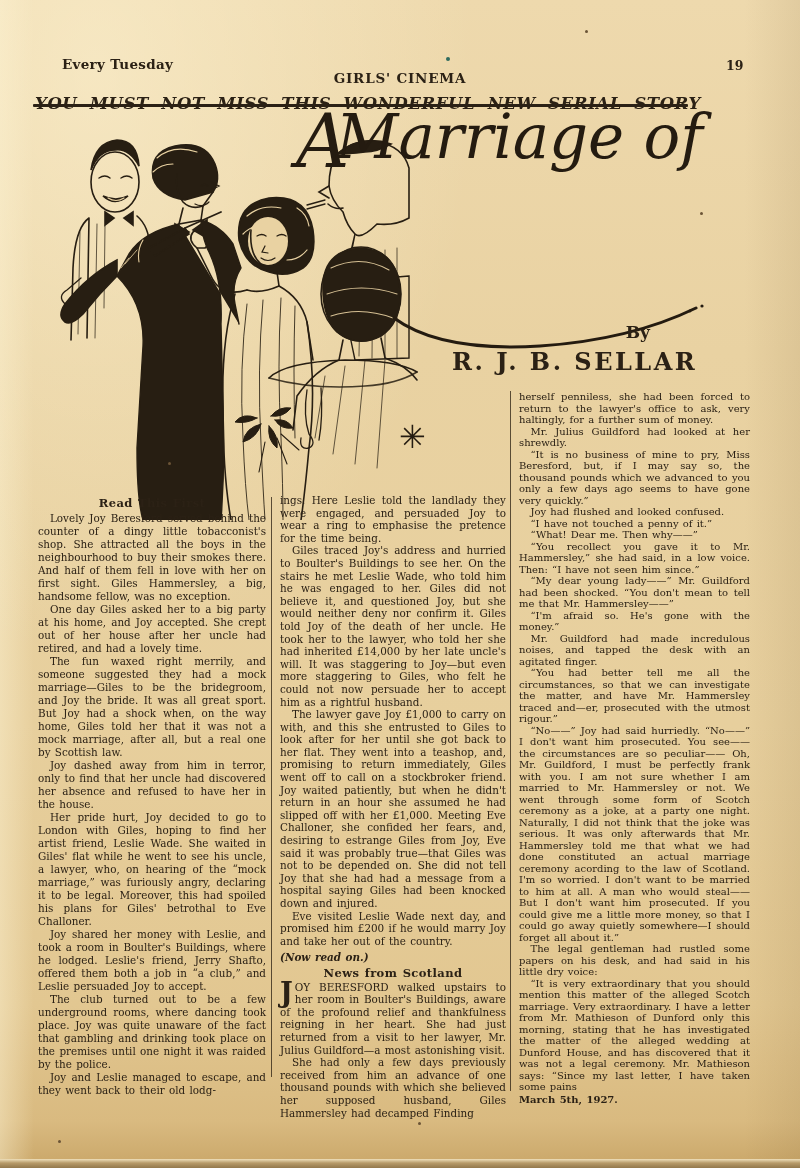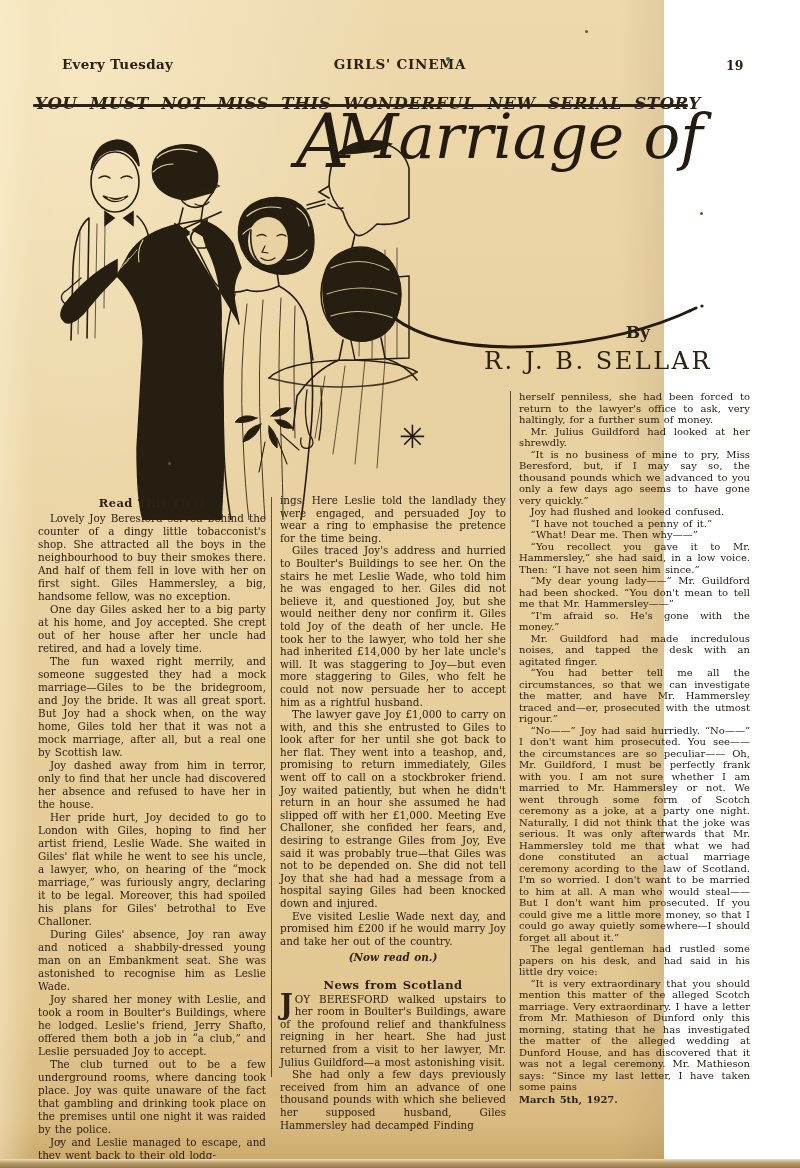--- a/index.html
+++ b/index.html
@@ -1,59 +1,59 @@
 <!DOCTYPE html>
 <html lang="en"><head>
 <meta charset="utf-8">
 <style>
   html,body{margin:0;padding:0;}
   body{width:800px;height:1168px;overflow:hidden;
        font-family:"DejaVu Serif","Liberation Serif",serif;}
-  .page{position:relative;width:664px;height:1168px;color:#2b2115;
+  .page{position:relative;width:800px;height:1168px;color:#2b2115;
     background:
       radial-gradient(ellipse at 12% 6%, rgba(255,246,216,0.50), rgba(255,246,216,0) 38%),
       linear-gradient(90deg, rgba(252,242,210,0.45) 0px, rgba(252,242,210,0) 34px),
       linear-gradient(90deg, rgba(0,0,0,0) 93%, rgba(110,82,38,0.10) 100%),
       linear-gradient(180deg,#eed9ad 0%,#e9d2a2 30%,#e7cf9d 62%,#e2c791 86%,#d9ba80 96%,#c9a668 100%);
   }
   .bottom-edge{position:absolute;left:0;bottom:0;width:800px;height:9px;
     background:linear-gradient(180deg,#efe0bb 0%,#b79a68 45%,#93784c 100%);}
   
   .hdr{position:absolute;top:56px;left:0;width:800px;height:20px;font-weight:bold;}
   .hdr-left{position:absolute;left:62px;top:0;font-size:13.5px;letter-spacing:0.3px;}
-  .hdr-center{position:absolute;left:250px;width:300px;text-align:center;top:0;font-size:13.5px;letter-spacing:0.8px;}
+  .hdr-center{position:absolute;left:250px;width:300px;text-align:center;top:14px;font-size:13.5px;letter-spacing:0.8px;}
   .hdr-right{position:absolute;left:726px;top:2px;font-size:12.5px;}
   .banner{position:absolute;left:35px;top:82px;width:700px;font-size:16.5px;font-weight:bold;
     font-style:italic;letter-spacing:0.6px;word-spacing:6px;white-space:nowrap;margin-top:12px;}
   .banner-rule{position:absolute;left:33px;top:104px;width:655px;height:3px;background:#2b2115;border-radius:1px;}
   
   .title-a{position:absolute;left:296px;top:104px;font-size:74px;font-style:italic;line-height:1;color:#241b10;}
   .title-l1{position:absolute;left:336px;top:106px;font-size:61px;font-style:italic;line-height:1;
     color:#241b10;letter-spacing:0px;white-space:nowrap;}
   .title-l2{position:absolute;left:392px;top:208px;font-size:65px;font-style:italic;line-height:1;
     color:#241b10;letter-spacing:2px;white-space:nowrap;}
   .title-flourish{position:absolute;left:380px;top:300px;}
   .by-label{position:absolute;left:530px;top:322px;width:120px;text-align:right;font-size:17px;font-weight:bold;}
-  .author{position:absolute;left:452px;top:347px;width:292px;text-align:center;font-size:24px;
-    font-weight:normal;letter-spacing:2.5px;white-space:nowrap;}
+  .author{position:absolute;left:452px;top:347px;width:292px;font-size:24px;
+    font-weight:bold;letter-spacing:2.5px;white-space:nowrap;}
   .deco-asterisk{position:absolute;left:399px;top:418px;font-size:32px;color:#241b10;
     font-family:"DejaVu Sans",sans-serif;}
   
   .vrule{position:absolute;width:1px;background:rgba(40,29,16,0.75);}
   .vrule-1{left:271px;top:497px;height:580px;}
   .vrule-2{left:510px;top:391px;height:700px;}
   .col{position:absolute;text-align:justify;hyphens:auto;-webkit-hyphens:auto;word-spacing:1px;}
   .col-left{left:38px;top:497px;width:228px;font-size:10.4px;line-height:13px;}
   .col-mid{left:280px;top:494px;width:226px;font-size:10.4px;line-height:12.6px;}
   .col-right{left:519px;top:391px;width:231px;font-size:10px;line-height:11.5px;}
   .col p.para{margin:0;text-indent:1.15em;}
   .col p.cont{text-indent:0;}
   .col h3{margin:0 0 2px 0;font-size:11.5px;text-align:center;font-weight:bold;letter-spacing:0.4px;}
   .col h3.mid-head{margin:2px 0 1px 0;}
-  .interlude{margin:4px 0 15px 0;text-align:center;font-style:italic;font-weight:bold;text-indent:0;}
+  .interlude{margin:4px 0 3px 0;font-style:italic;font-weight:bold;text-indent:0;}
   .dropcap{float:left;font-size:27px;line-height:23px;padding:0 2px 0 0;font-weight:bold;}
   .dateline{margin:1px 0 0 0;padding-right:34px;text-indent:0;font-weight:bold;}
   
   .illo{position:absolute;left:25px;top:108px;width:395px;height:412px;}
   .illo svg{display:block;}
   
   .speck{position:absolute;border-radius:50%;}
 </style>
 </head>
 <body>
@@ -155,21 +155,20 @@
   <div class="vrule vrule-2"></div>
 
   <div class="col col-left">
     <h3>Read This First</h3>
     <div>
         <p class="para">Lovely Joy Beresford served behind the counter of a dingy little tobacconist's shop.  She attracted all the boys in the neighbourhood to buy their smokes there.  And half of them fell in love with her on first sight.  Giles Hammersley, a big, handsome fellow, was no exception.</p>
         <p class="para">One day Giles asked her to a big party at his home, and Joy accepted.  She crept out of her house after her uncle had retired, and had a lovely time.</p>
         <p class="para">The fun waxed right merrily, and someone suggested they had a mock marriage—Giles to be the bridegroom, and Joy the bride.  It was all great sport.  But Joy had a shock when, on the way home, Giles told her that it was not a mock marriage, after all, but a real one by Scottish law.</p>
         <p class="para">Joy dashed away from him in terror, only to find that her uncle had discovered her absence and refused to have her in the house.</p>
         <p class="para">Her pride hurt, Joy decided to go to London with Giles, hoping to find her artist friend, Leslie Wade.  She waited in Giles' flat while he went to see his uncle, a lawyer, who, on hearing of the “mock marriage,” was furiously angry, declaring it to be legal.  Moreover, this had spoiled his plans for Giles' betrothal to Eve Challoner.</p>
-        <p class="para">During Giles' absence, Joy ran away and noticed a shabbily-dressed young man on an Embankment seat.  She was astonished to recognise him as Leslie Wade.</p>
         <p class="para">Joy shared her money with Leslie, and took a room in Boulter's Buildings, where he lodged.  Leslie's friend, Jerry Shafto, offered them both a job in “a club,” and Leslie persuaded Joy to accept.</p>
         <p class="para">The club turned out to be a few underground rooms, where dancing took place.  Joy was quite unaware of the fact that gambling and drinking took place on the premises until one night it was raided by the police.</p>
         <p class="para">Joy and Leslie managed to escape, and they went back to their old lodg-</p>
       </div>
   </div>
 
   <div class="col col-mid">
     <p class="para cont">ings.  Here Leslie told the landlady they were engaged, and persuaded Joy to wear a ring to emphasise the pretence for the time being.</p>
     <div>
         <p class="para">Giles traced Joy's address and hurried to Boulter's Buildings to see her.  On the stairs he met Leslie Wade, who told him he was engaged to her.  Giles did not believe it, and questioned Joy, but she would neither deny nor confirm it.  Giles told Joy of the death of her uncle.  He took her to the lawyer, who told her she had inherited £14,000 by her late uncle's will.  It was staggering to Joy—but even more staggering to Giles, who felt he could not now persuade her to accept him as a rightful husband.</p>

